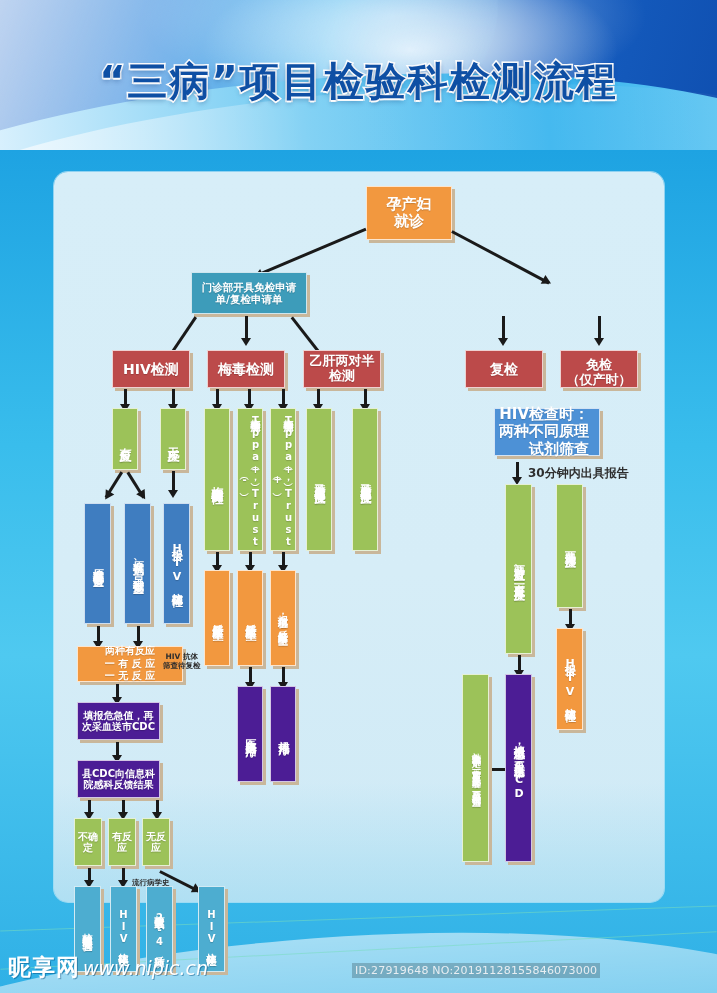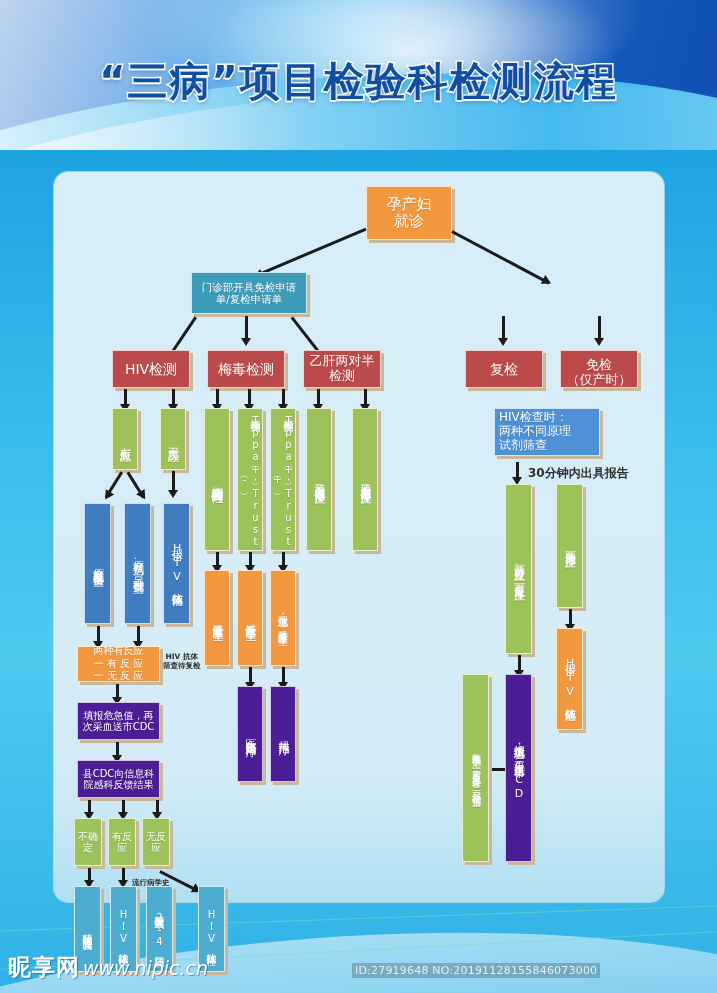--- a/index.html
+++ b/index.html
@@ -83,21 +83,21 @@
   }
 
   
   .node {
     position:absolute;
     display:flex; align-items:center; justify-content:center;
     text-align:center; color:#fff; line-height:1.15;
     border:1px solid rgba(255,255,255,.75);
     box-shadow:3px 3px 0 0 #c9b79b;
     padding:2px;
-    font-weight:normal;
+    font-weight:bold;
     text-shadow:0 1px 1px rgba(0,0,0,.18);
   }
   .n-orange { background:#f2983f; }
   .n-teal   { background:#3d9cba; }
   .n-red    { background:#bc4a4a; }
   .n-green  { background:#9cc259; }
   .n-blue   { background:#3f7dc0; }
   .n-blue2  { background:#4d91d6; }
   .n-cyan   { background:#4dadd0; }
   .n-dred   { background:#4c1d95; }
@@ -300,21 +300,21 @@
 
   <div class="arrow" style="left:97px; top:626px;">
     <div class="shaft vshaft" style="left:0; top:0; height:18px;"></div>
       <div class="head head-down" style="left:-4px; top:15px;"></div>
   </div>
   <div class="arrow" style="left:137px; top:626px;">
     <div class="shaft vshaft" style="left:0; top:0; height:18px;"></div>
       <div class="head head-down" style="left:-4px; top:15px;"></div>
   </div>
 
-  <div class="node n-orange" style="left:77px; top:646px; width:83px; height:36px; font-size:10px; line-height:1.25;">
+  <div class="node n-orange" style="left:77px; top:646px; width:106px; height:36px; font-size:10px; line-height:1.25;">
     <span style="white-space:pre-line;">两种有反应
 一 有 反 应
 一 无 反 应</span>
   </div>
   <div class="sidelabel" style="left:163px; top:652px; white-space:pre-line; text-align:center;">HIV 抗体
 筛查待复检</div>
 
   <div class="arrow" style="left:116px; top:684px;">
     <div class="shaft vshaft" style="left:0; top:0; height:16px;"></div>
       <div class="head head-down" style="left:-4px; top:13px;"></div>
@@ -412,21 +412,21 @@
       <div class="head head-down" style="left:-4px; top:15px;"></div>
   </div>
 
   <div class="node n-dred vert" style="left:237px; top:686px; width:26px; height:96px; font-size:11px;">
     <span>医生决定是否治疗</span>
   </div>
   <div class="node n-dred vert" style="left:270px; top:686px; width:26px; height:96px; font-size:11px;">
     <span>规范治疗</span>
   </div>
 
-  <div class="node n-blue2" style="left:494px; top:408px; width:106px; height:48px; font-size:12px; padding:4px; justify-content:flex-start; text-align:left;">
+  <div class="node n-blue2" style="left:494px; top:408px; width:106px; height:48px; font-size:15px; padding:4px; justify-content:flex-start; text-align:right;">
     <span style="white-space:pre-line;">HIV检查时：
 两种不同原理
 试剂筛查</span>
   </div>
   <div class="arrow" style="left:516px; top:462px;">
     <div class="shaft vshaft" style="left:0; top:0; height:18px;"></div>
       <div class="head head-down" style="left:-4px; top:15px;"></div>
   </div>
   <div class="sidelabel" style="left:528px; top:466px; font-size:12px;">30分钟内出具报告</div>
 

